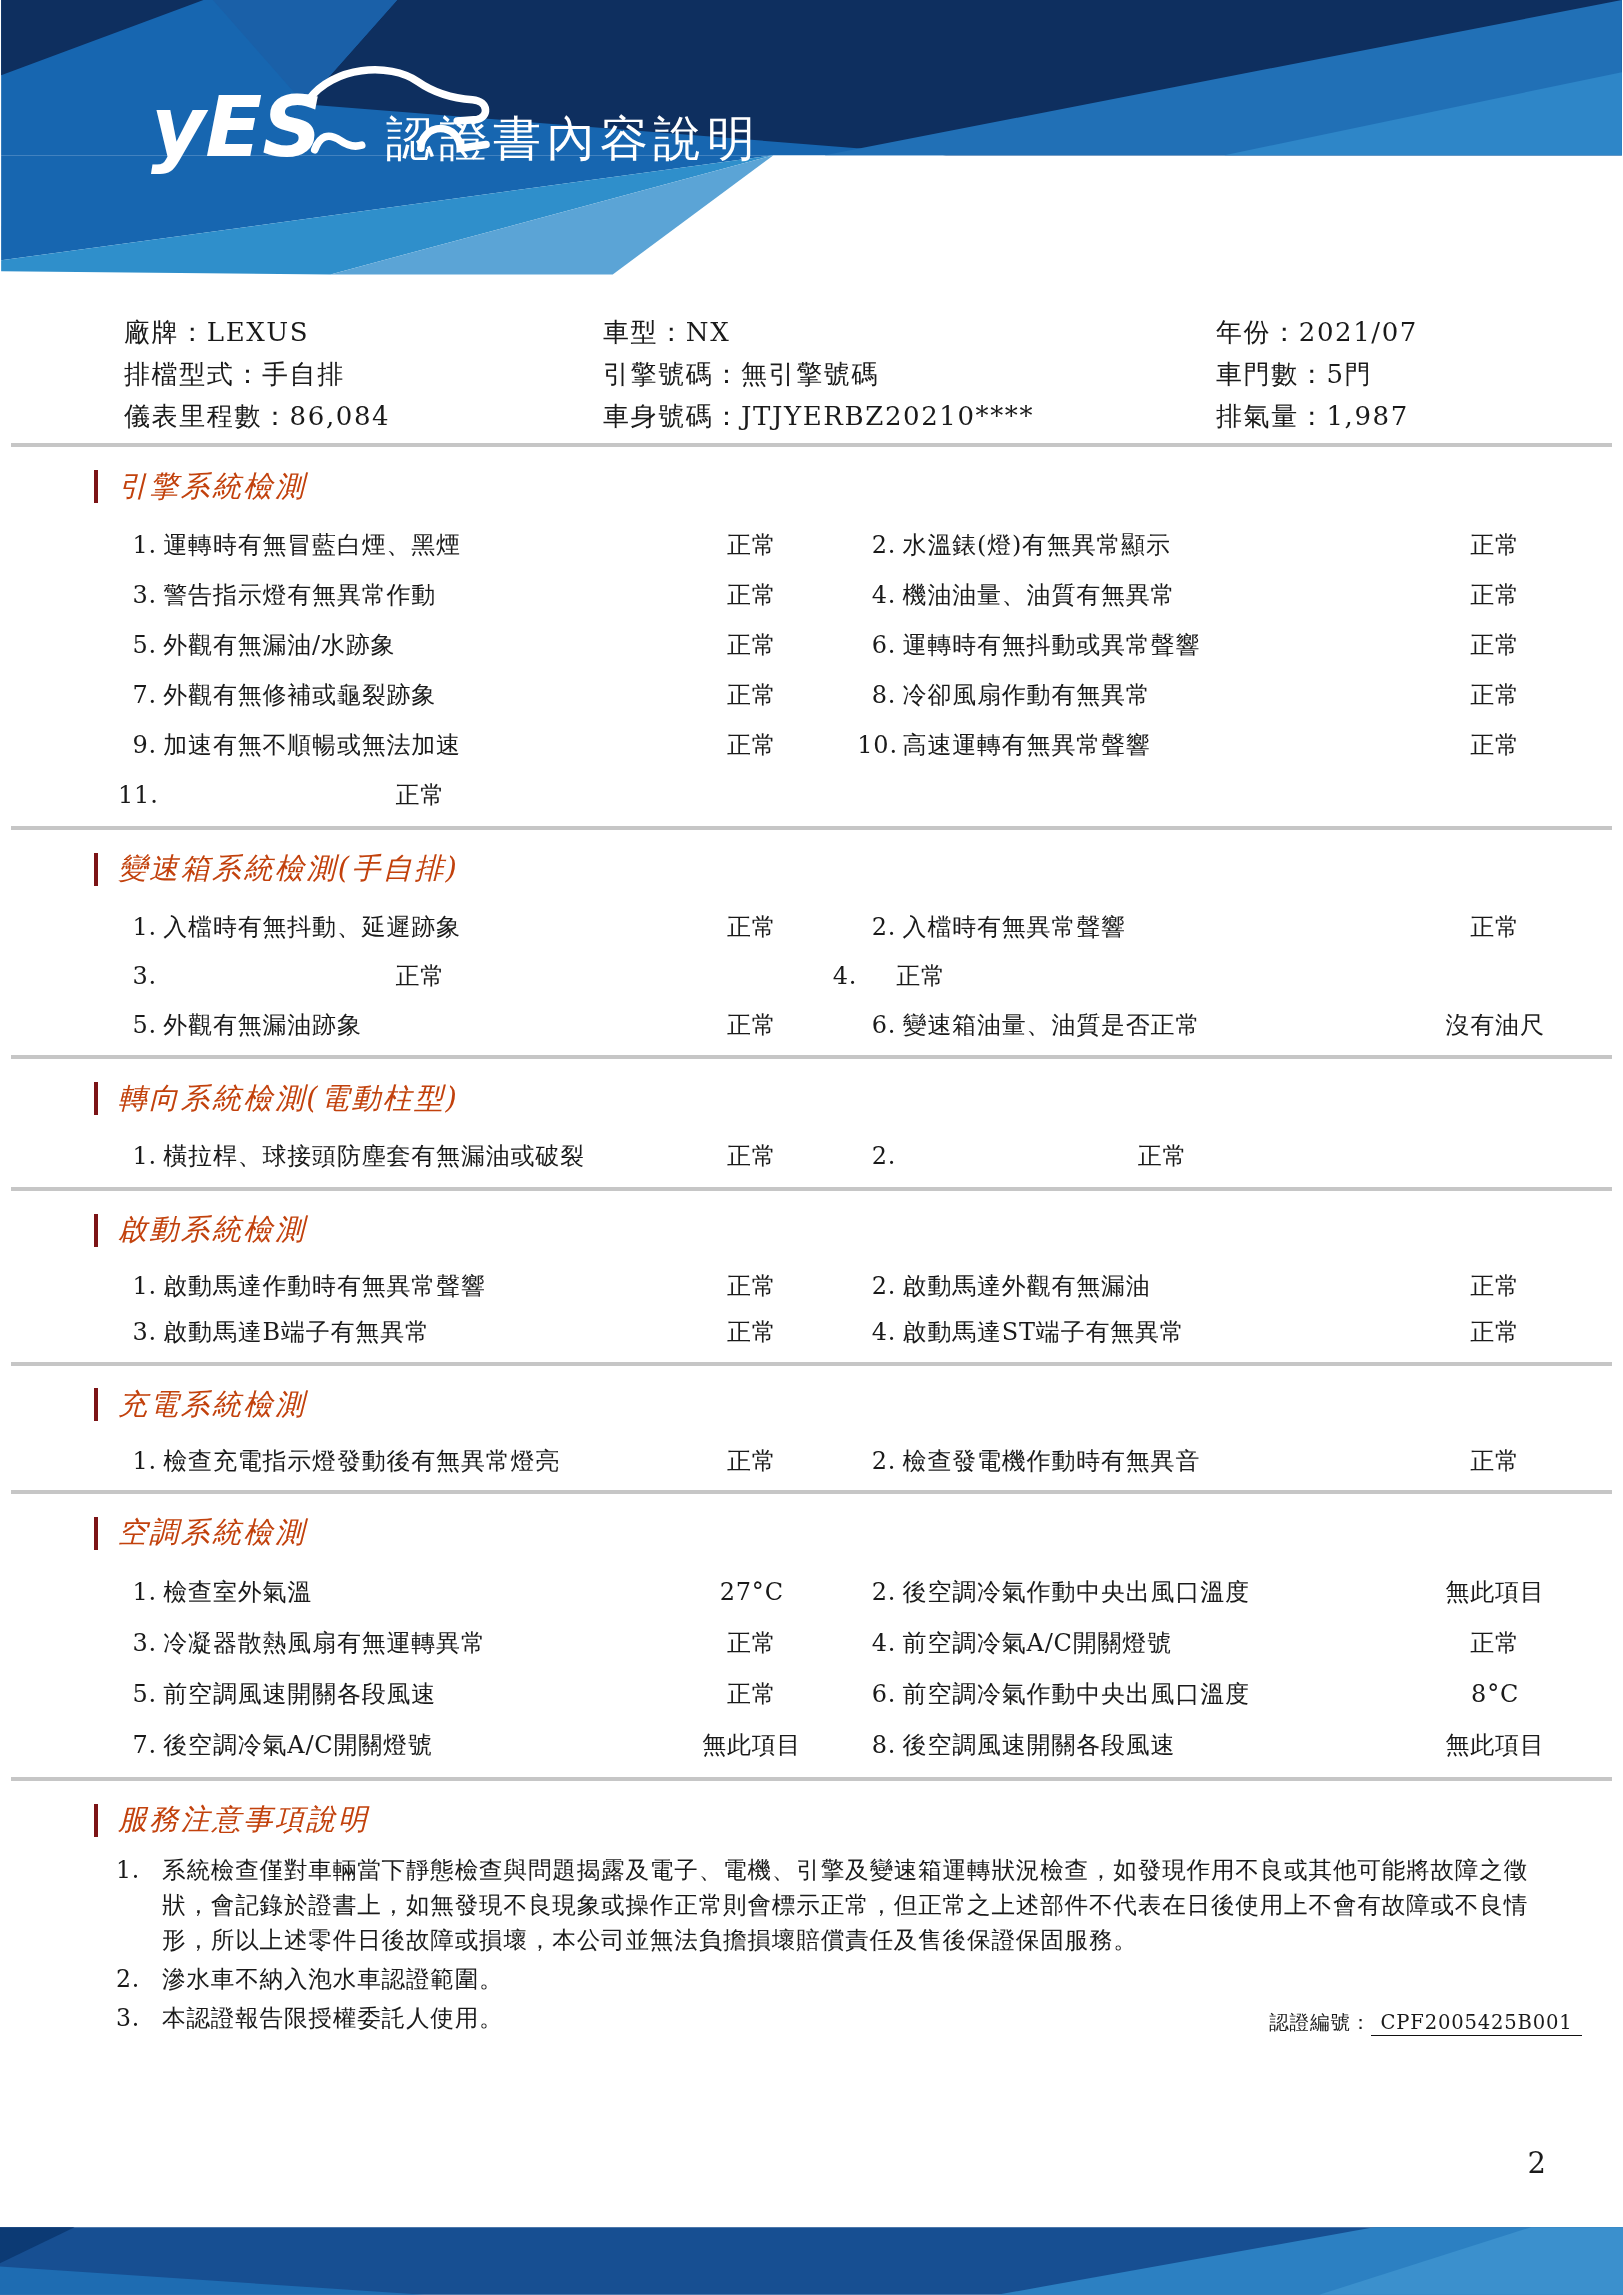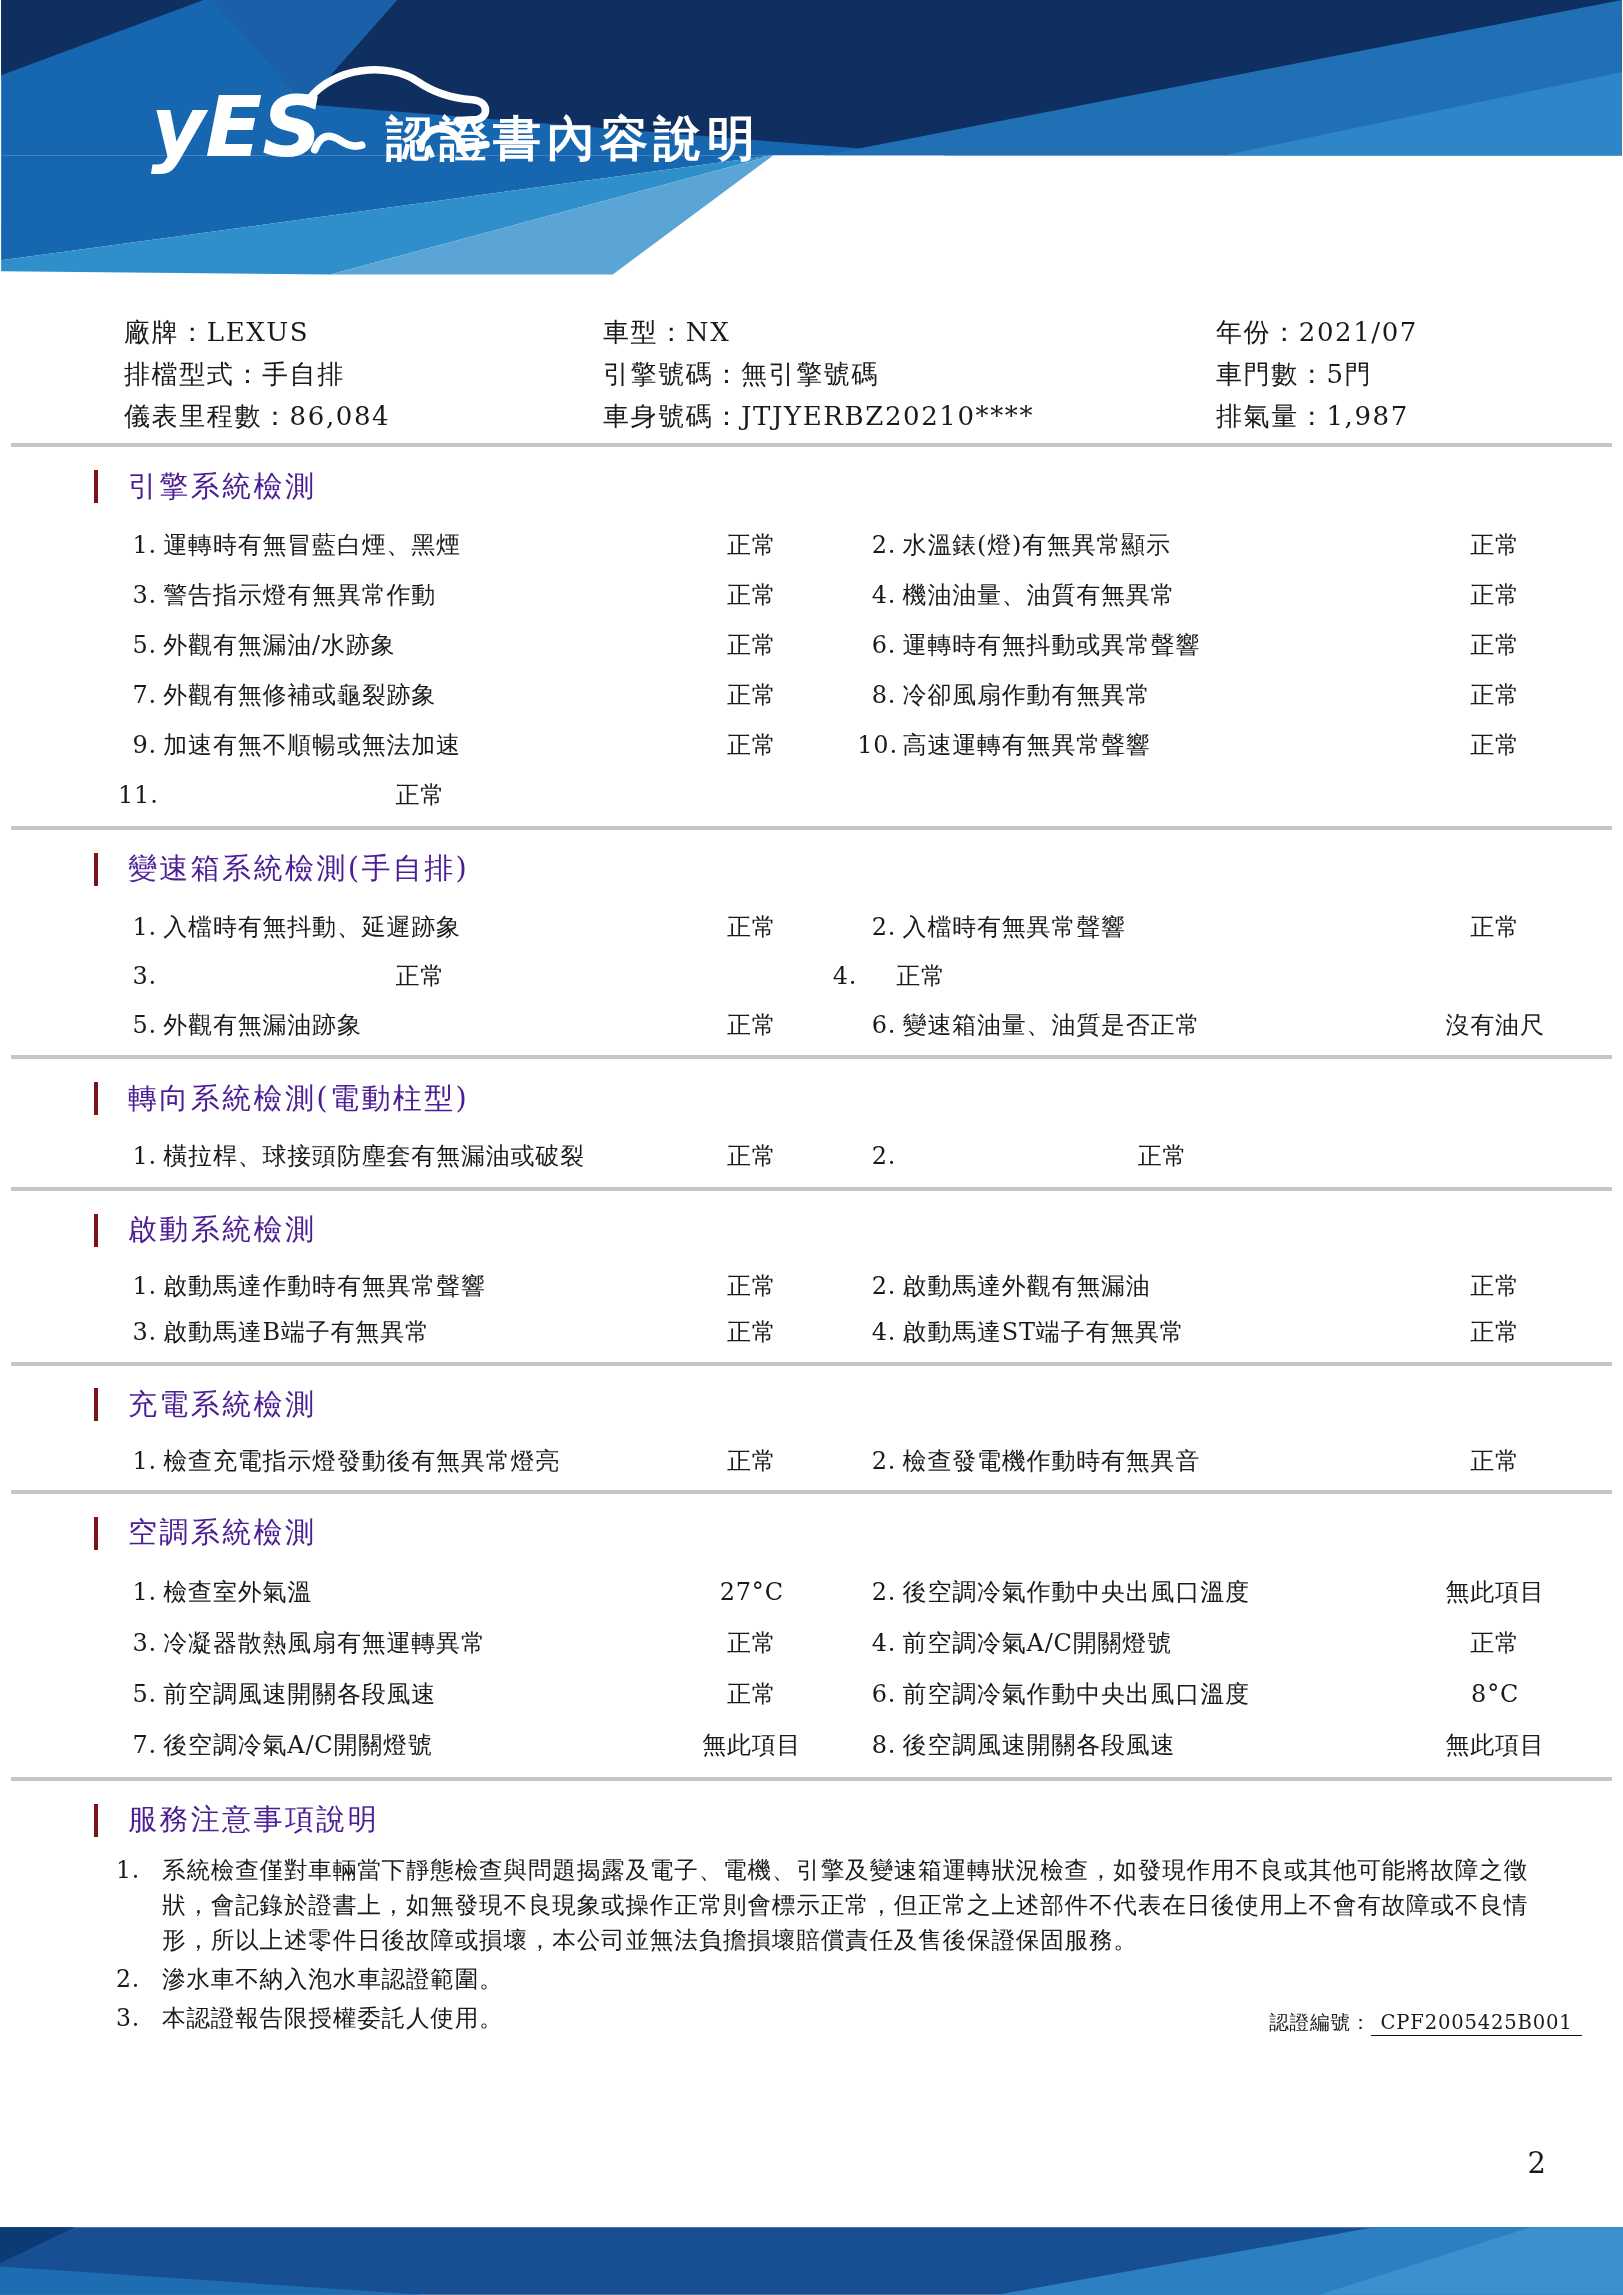--- a/index.html
+++ b/index.html
@@ -4,34 +4,34 @@
 <style>
   html,body{margin:0;padding:0;background:#888;}
   .page{position:relative;width:1623px;height:2295px;background:#ffffff;overflow:hidden;
         font-family:"DejaVu Serif","Liberation Serif",serif;color:#1a1a1a;}
 
   
   .header{position:absolute;top:0;left:0;width:1623px;height:276px;}
   .header svg{display:block;}
   .logo{position:absolute;left:151px;top:61px;width:379px;height:126px;}
   .doc-title{position:absolute;left:386px;top:107px;font-family:"DejaVu Sans","Liberation Sans",sans-serif;
-             font-weight:bold;font-size:48px;letter-spacing:5.5px;color:#ffffff;white-space:nowrap;}
+             font-weight:normal;font-size:48px;letter-spacing:5.5px;color:#ffffff;white-space:nowrap;}
 
   
   .info{padding:35px 47px 6.3px 118px;}
   .info-row{display:grid;grid-template-columns:479px 613px 1fr;height:42px;align-items:center;
             font-size:26px;letter-spacing:1.6px;margin-left:6px;}
 
   .sep{height:3.9px;background:#c6c6c6;margin:0 11px;}
 
   
   .section{padding-top:20.4px;padding-bottom:6.3px;}
   .sec-head{display:flex;align-items:center;height:38px;margin-left:94px;margin-bottom:14px;}
   .sec-bar{width:3.9px;height:33px;background:#7c1416;flex:none;}
-  .sec-title{color:#4c1d95;font-size:29px;letter-spacing:2.4px;margin-left:30px;white-space:nowrap;}
+  .sec-title{color:#c2410c;font-size:29px;letter-spacing:2.4px;margin-left:20px;white-space:nowrap;font-style:italic;}
 
   .irow{display:grid;grid-template-columns:39px 6.3px 514px 149px 31px 39px 6.3px 520px 145px;
         padding-left:118px;align-items:center;height:var(--rh,50px);font-size:24px;letter-spacing:0.8px;}
   .num{text-align:right;white-space:nowrap;}
   .lbl{white-space:nowrap;overflow:visible;}
   .val{text-align:center;white-space:nowrap;}
 
   
   .notes{position:relative;padding-top:20.4px;}
   .note{display:flex;padding-left:116px;padding-right:55px;font-size:23.6px;line-height:35px;

